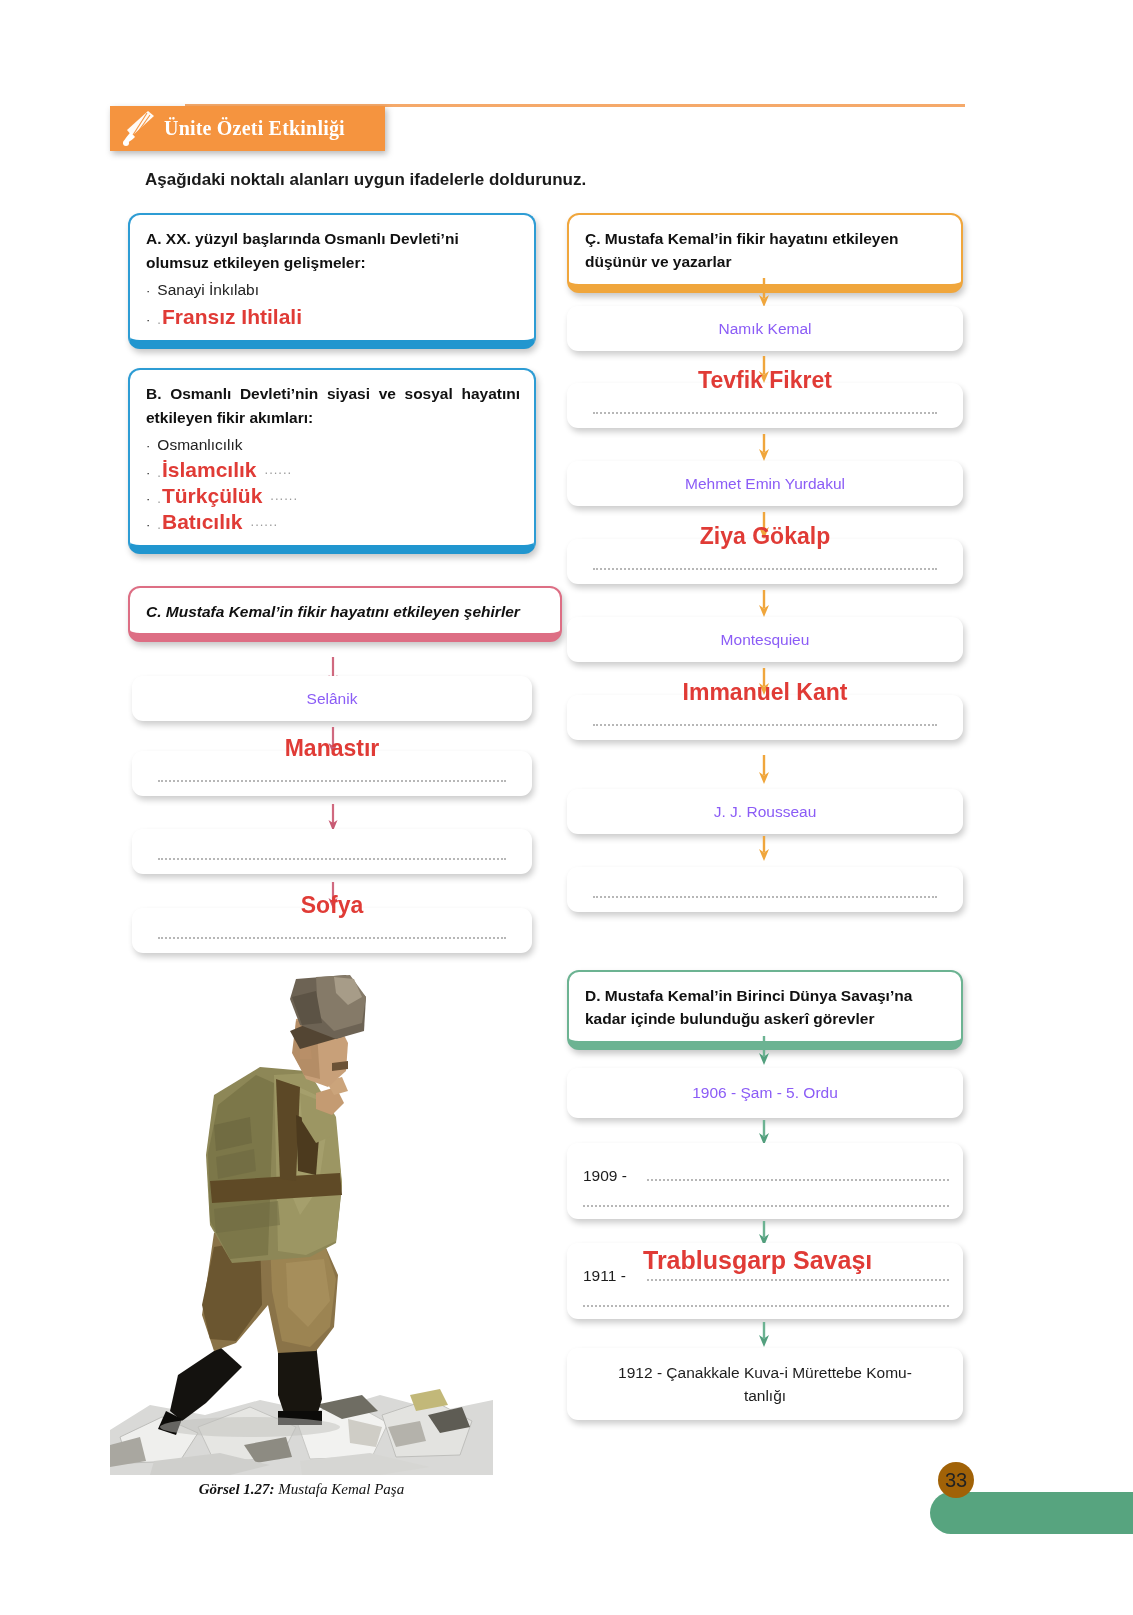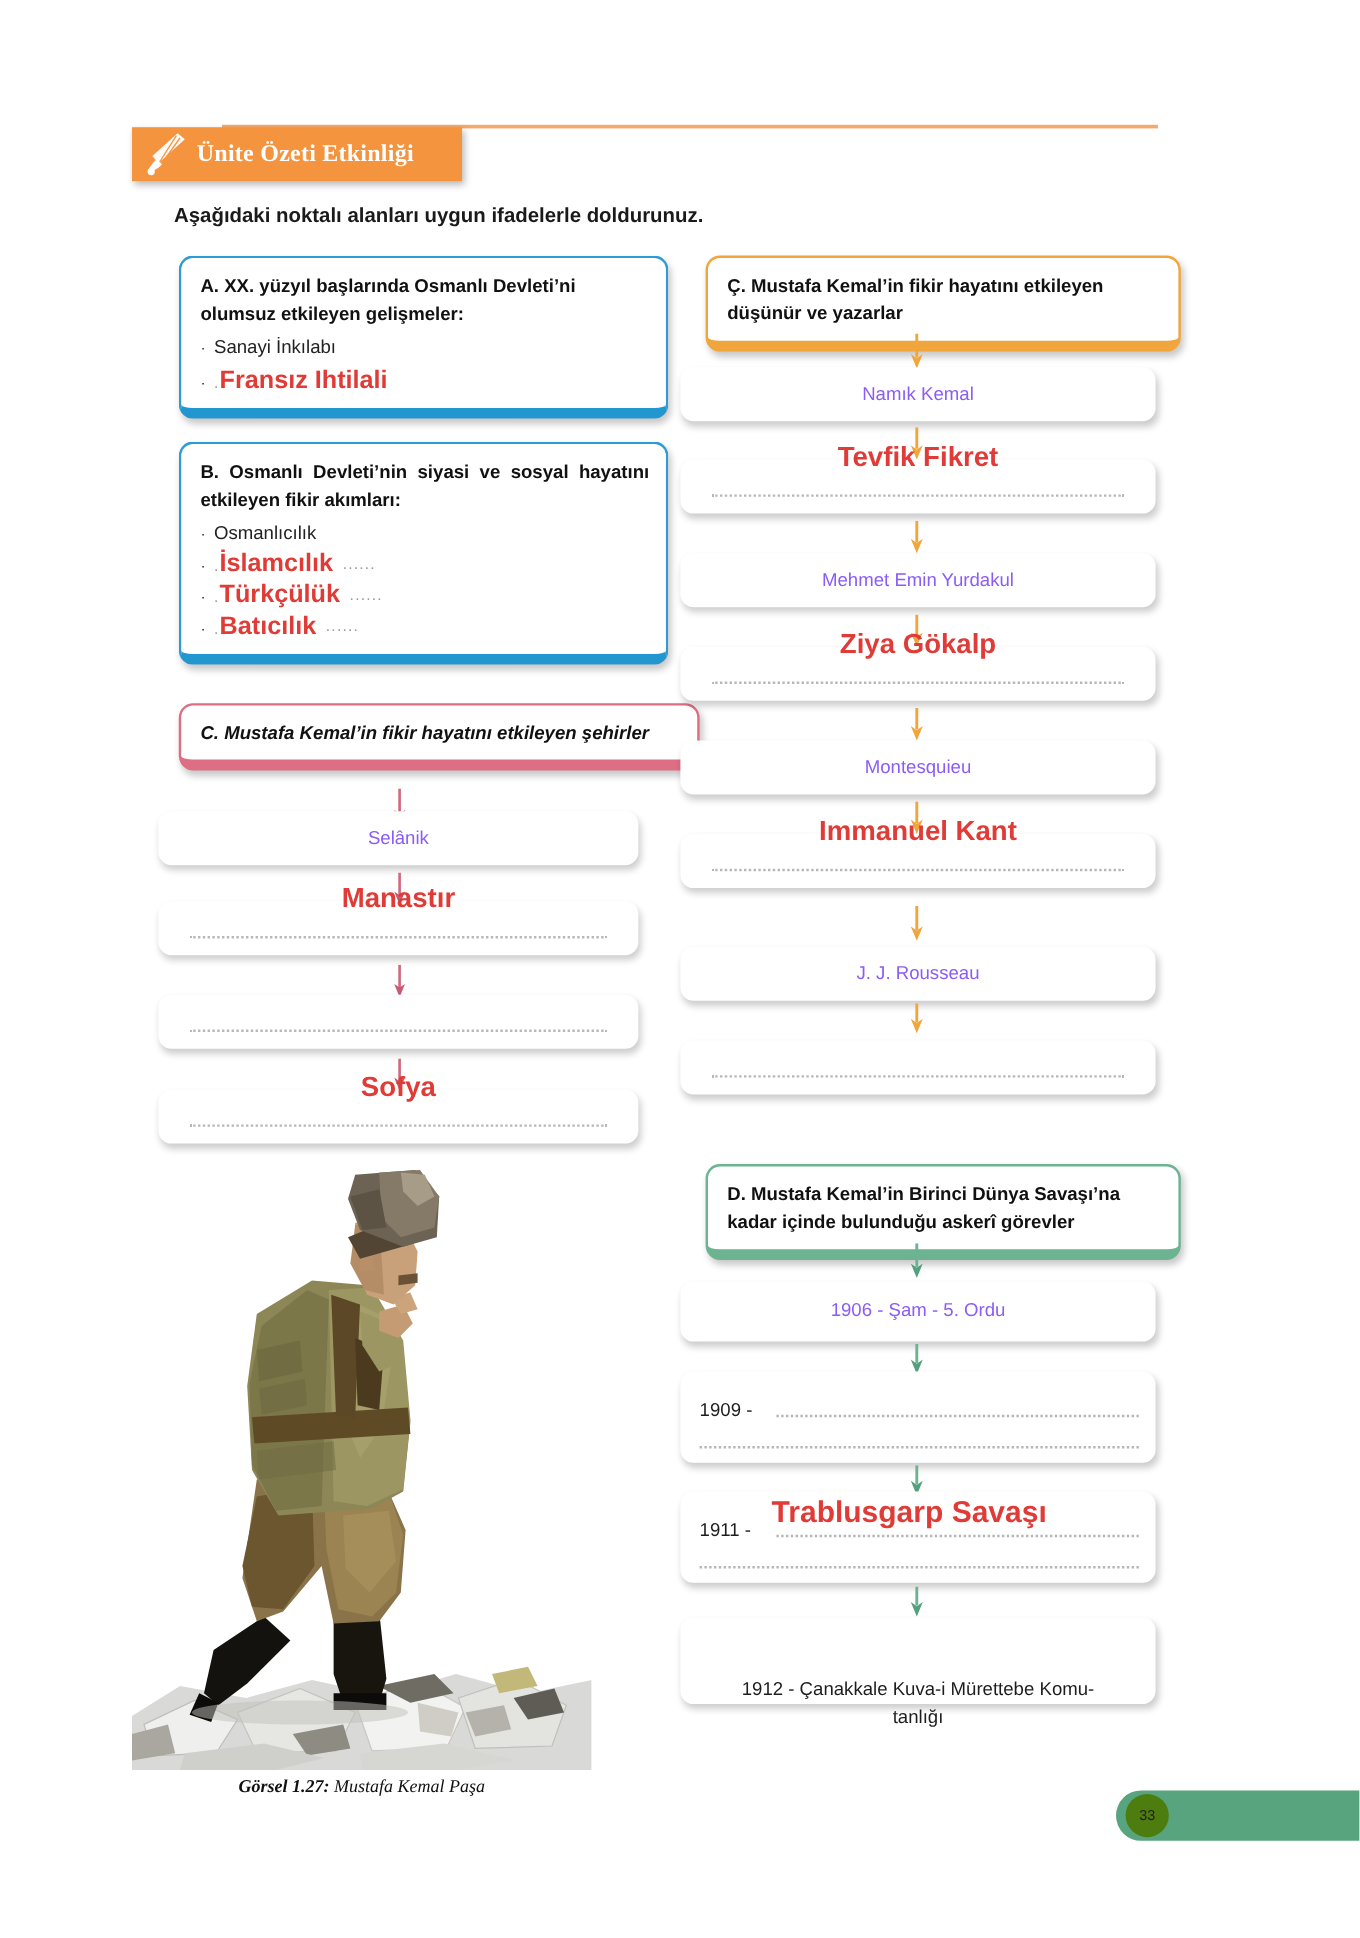--- a/index.html
+++ b/index.html
@@ -36,21 +36,20 @@
   .instruction{
     position:absolute; left:145px; top:170px;
     font-size:17px; font-weight:bold; color:#1a1a1a;
   }
 
   .card{
     position:absolute;
     background:#ffffff;
     border-radius:12px;
     box-shadow:2px 4px 6px rgba(0,0,0,.22);
-    margin-left:21px;
   }
   .hdr-card{
     padding:12px 14px 10px 16px;
     font-size:15.5px; font-weight:bold; color:#111; line-height:1.5;
   }
   .hdr-blue{ border:2px solid #2d9cd4; border-bottom:9px solid #2196cf; }
   .hdr-pink{ border:2px solid #dd6e84; border-bottom:9px solid #dd6e84; }
   .hdr-orange{ border:2px solid #f0a63c; border-bottom:9px solid #f0a63c; }
   .hdr-green{ border:2px solid #6cb392; border-bottom:9px solid #6cb392; }
 
@@ -127,24 +126,24 @@
   }
   .figure .caption b{ font-style:italic; }
   .figure .caption i{ font-style:italic; }
 
   
   .pagebar{
     position:absolute; left:930px; top:1492px; width:203px; height:42px;
     background:#57a47f; border-radius:21px 0 0 21px;
   }
   .pagenum{
-    position:absolute; left:938px; top:1495px; width:36px; height:36px;
-    border-radius:50%; background:#4d7c0f;
+    position:absolute; left:938px; top:1462px; width:36px; height:36px;
+    border-radius:50%; background:#a16207;
     display:flex; align-items:center; justify-content:center;
-    font-size:12px; color:#222;
+    font-size:20px; color:#222;
   }
 </style>
 </head>
 <body>
 
 <div class="header-rule"></div>
 
 <div class="unit-tab">
   <span class="bell-icon">
     <svg width="42" height="40" viewBox="0 0 42 40">
@@ -450,18 +449,18 @@
   <div class="yearline2"></div>
 </div>
 
 <div class="arrow" style="left:755px; top:1322px;">
   <svg width="18" height="26" viewBox="0 0 18 26">
       <path d="M9 0 L9 16" stroke="#6cb392" stroke-width="2.4" fill="none"></path>
       <path d="M9 25 L4 13 L9 16.5 L14 13 Z" fill="#53a07e"></path>
     </svg>
 </div>
 <div class="slot" style="left:567px; top:1348px; width:396px; height:72px;">
-  <div class="two-line" style="white-space:pre-line;margin-top:36px;">1912 - Çanakkale  Kuva-i Mürettebe Komu-
+  <div class="two-line" style="white-space:pre-line;">1912 - Çanakkale  Kuva-i Mürettebe Komu-
 tanlığı</div>
 </div>
 
 <div class="pagebar"></div>
 <div class="pagenum">33</div>
 
 </body></html>

